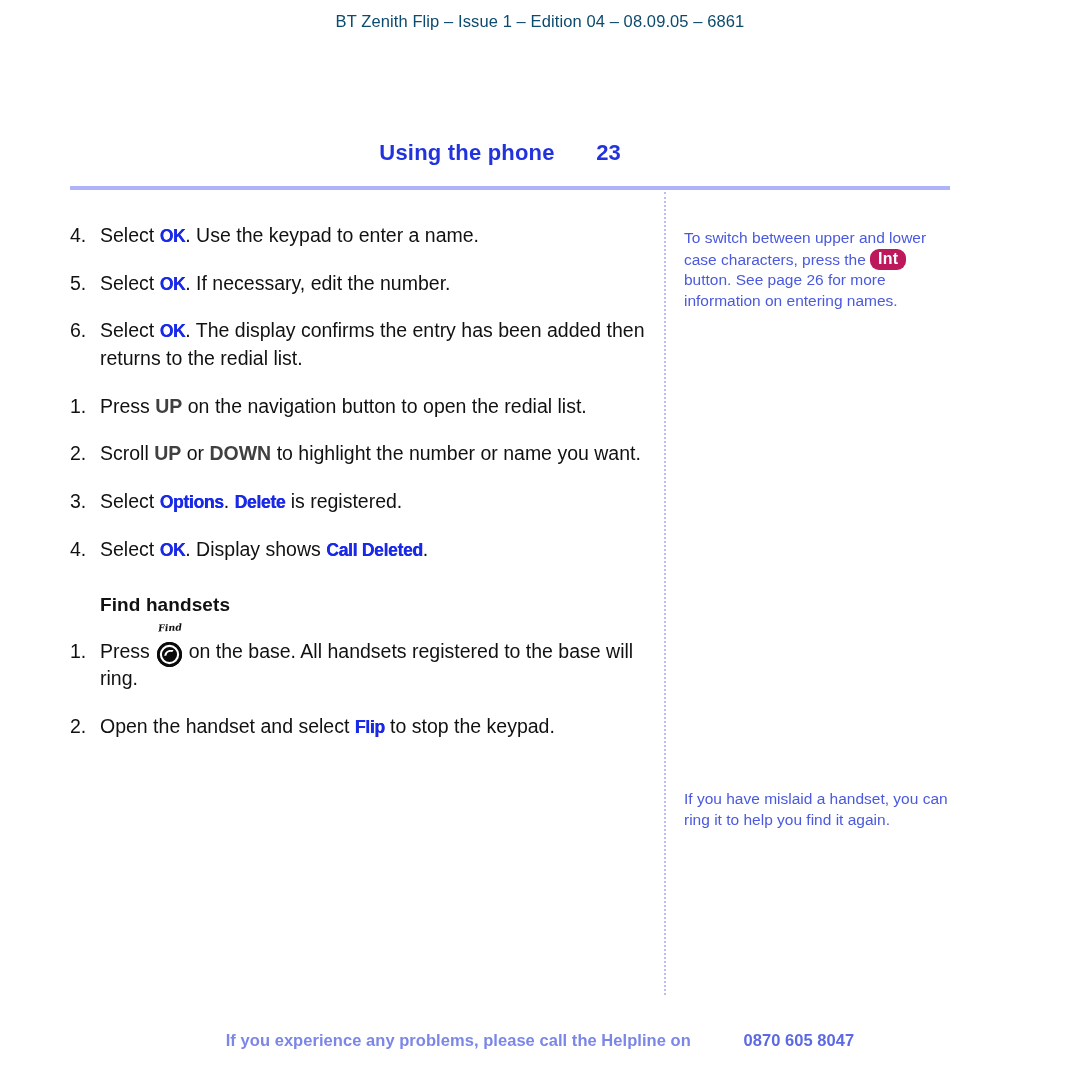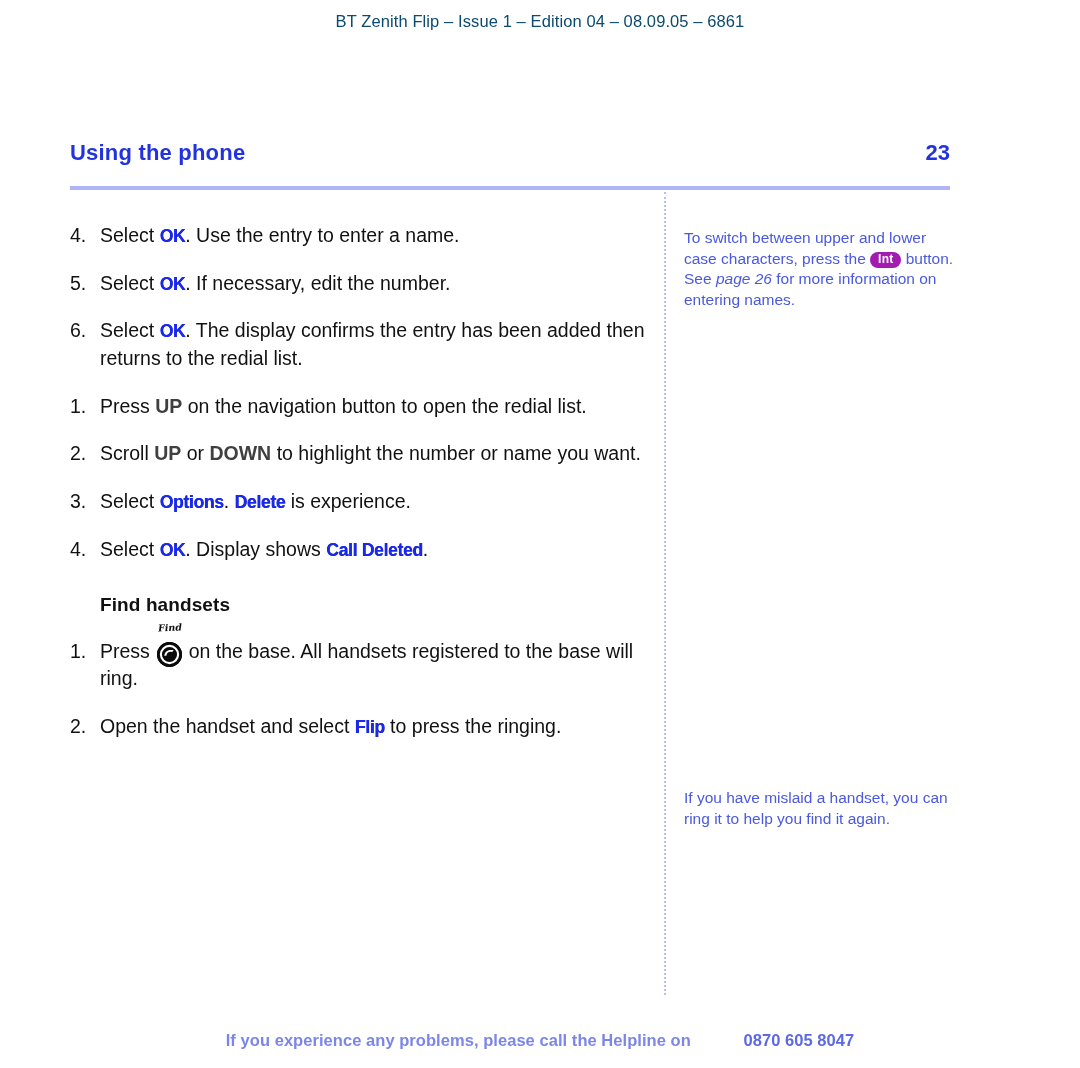--- a/index.html
+++ b/index.html
@@ -20,24 +20,24 @@
     top: 12px; left: 0; width: 1080px;
     text-align: center;
     font-size: 16.5px;
     color: #0c4a6e;
     letter-spacing: 0.1px;
   }
 
   
   .title-row {
     position: absolute;
-    top: 140px; left: 70px; width: 880px;
+    top: 140px; left: 60px; width: 880px;
     display: flex;
     align-items: baseline;
-    justify-content: space-between;
+    justify-content: center;
   }
   .title-text {
     font-size: 22px;
     font-weight: bold;
     color: #2233dd;
     letter-spacing: 0.2px;
   }
   .title-page-no {
     font-size: 22px;
     font-weight: bold;
@@ -141,25 +141,25 @@
 
   
   .note {
     font-size: 15.5px;
     line-height: 1.33;
     color: #4a59dd;
   }
   .note.second { margin-top: 478px; }
   .pill {
     display: inline-block;
-    background: #a21caf;
+    background: #be185d;
     color: #ffffff;
     border-radius: 9px;
     padding: 1px 8px 2px 8px;
-    font-size: 12px;
+    font-size: 16px;
     font-weight: bold;
     line-height: 1.15;
     vertical-align: 1px;
     letter-spacing: 0.2px;
   }
 
   
   .doc-footer {
     position: absolute;
     bottom: 18px; left: 0; width: 1080px;
@@ -180,63 +180,63 @@
   <span class="title-text">Using the phone</span>
   <span class="title-page-no">23</span>
 </div>
 <div class="title-rule"></div>
 
 <div class="col-divider"></div>
 
 <div class="col-main" id="main-column">
     <div class="item">
       <span class="item-num">4.</span>
-      <span class="item-body"><span>Select </span><span class="lcd">OK</span><span>. Use the entry to enter a name.</span></span>
+      <span class="item-body"><span>Select </span><span class="lcd">OK</span><span>. Use the keypad to enter a name.</span></span>
     </div>
     <div class="item">
       <span class="item-num">5.</span>
       <span class="item-body"><span>Select </span><span class="lcd">OK</span><span>. If necessary, edit the number.</span></span>
     </div>
     <div class="item">
       <span class="item-num">6.</span>
       <span class="item-body"><span>Select </span><span class="lcd">OK</span><span>. The display confirms the entry has been added then returns to the redial list.</span></span>
     </div>
     <div class="item">
       <span class="item-num">1.</span>
       <span class="item-body"><span>Press </span><span class="key">UP</span><span> on the navigation button to open the redial list.</span></span>
     </div>
     <div class="item">
       <span class="item-num">2.</span>
       <span class="item-body"><span>Scroll </span><span class="key">UP</span><span> or </span><span class="key">DOWN</span><span> to highlight the number or name you want.</span></span>
     </div>
     <div class="item">
       <span class="item-num">3.</span>
-      <span class="item-body"><span>Select </span><span class="lcd">Options</span><span>. </span><span class="lcd">Delete</span><span> is experience.</span></span>
+      <span class="item-body"><span>Select </span><span class="lcd">Options</span><span>. </span><span class="lcd">Delete</span><span> is registered.</span></span>
     </div>
     <div class="item">
       <span class="item-num">4.</span>
       <span class="item-body"><span>Select </span><span class="lcd">OK</span><span>. Display shows </span><span class="lcd">Call Deleted</span><span>.</span></span>
     </div>
     <div class="section-head tight">Find handsets</div>
     <div class="item">
       <span class="item-num">1.</span>
       <span class="item-body"><span>Press </span><span class="find-icon-wrap"><span class="find-label">Find</span><span class="find-circle">
             <svg width="25" height="25" viewBox="0 0 25 25">
               <circle cx="12.5" cy="12.5" r="12.5" fill="#0b0b0b"></circle>
               <circle cx="12.5" cy="12.5" r="8.6" fill="none" stroke="#ffffff" stroke-width="2.1"></circle>
               <path d="M7.4 13.9 C7.4 10.2 10.4 7.6 14.2 7.9 L16.6 8.1 L15.3 9.9 L13.7 9.8 C11.4 9.7 9.6 11.2 9.5 13.4 Z" fill="#ffffff"></path>
             </svg>
           </span></span><span> on the base. All handsets registered to the base will ring.</span></span>
     </div>
     <div class="item">
       <span class="item-num">2.</span>
-      <span class="item-body"><span>Open the handset and select </span><span class="lcd">Flip</span><span> to press the ringing.</span></span>
+      <span class="item-body"><span>Open the handset and select </span><span class="lcd">Flip</span><span> to stop the keypad.</span></span>
     </div>
   </div>
 
 <div class="col-side" id="side-column">
-    <div class="note"><span>To switch between upper and lower case characters, press the </span><span class="pill">Int</span><span> button. See </span><span class="note-ref" style="font-style: italic;">page 26</span><span> for more information on entering names.</span></div>
+    <div class="note"><span>To switch between upper and lower case characters, press the </span><span class="pill">Int</span><span> button. See </span><span class="note-ref" style="">page 26</span><span> for more information on entering names.</span></div>
     <div class="note second"><span>If you have mislaid a handset, you can ring it to help you find it again.</span></div>
   </div>
 
 <div class="doc-footer">
   <span>If you experience any problems, please call the Helpline on </span><span class="phone">0870 605 8047</span>
 </div>
 
 </body></html>

